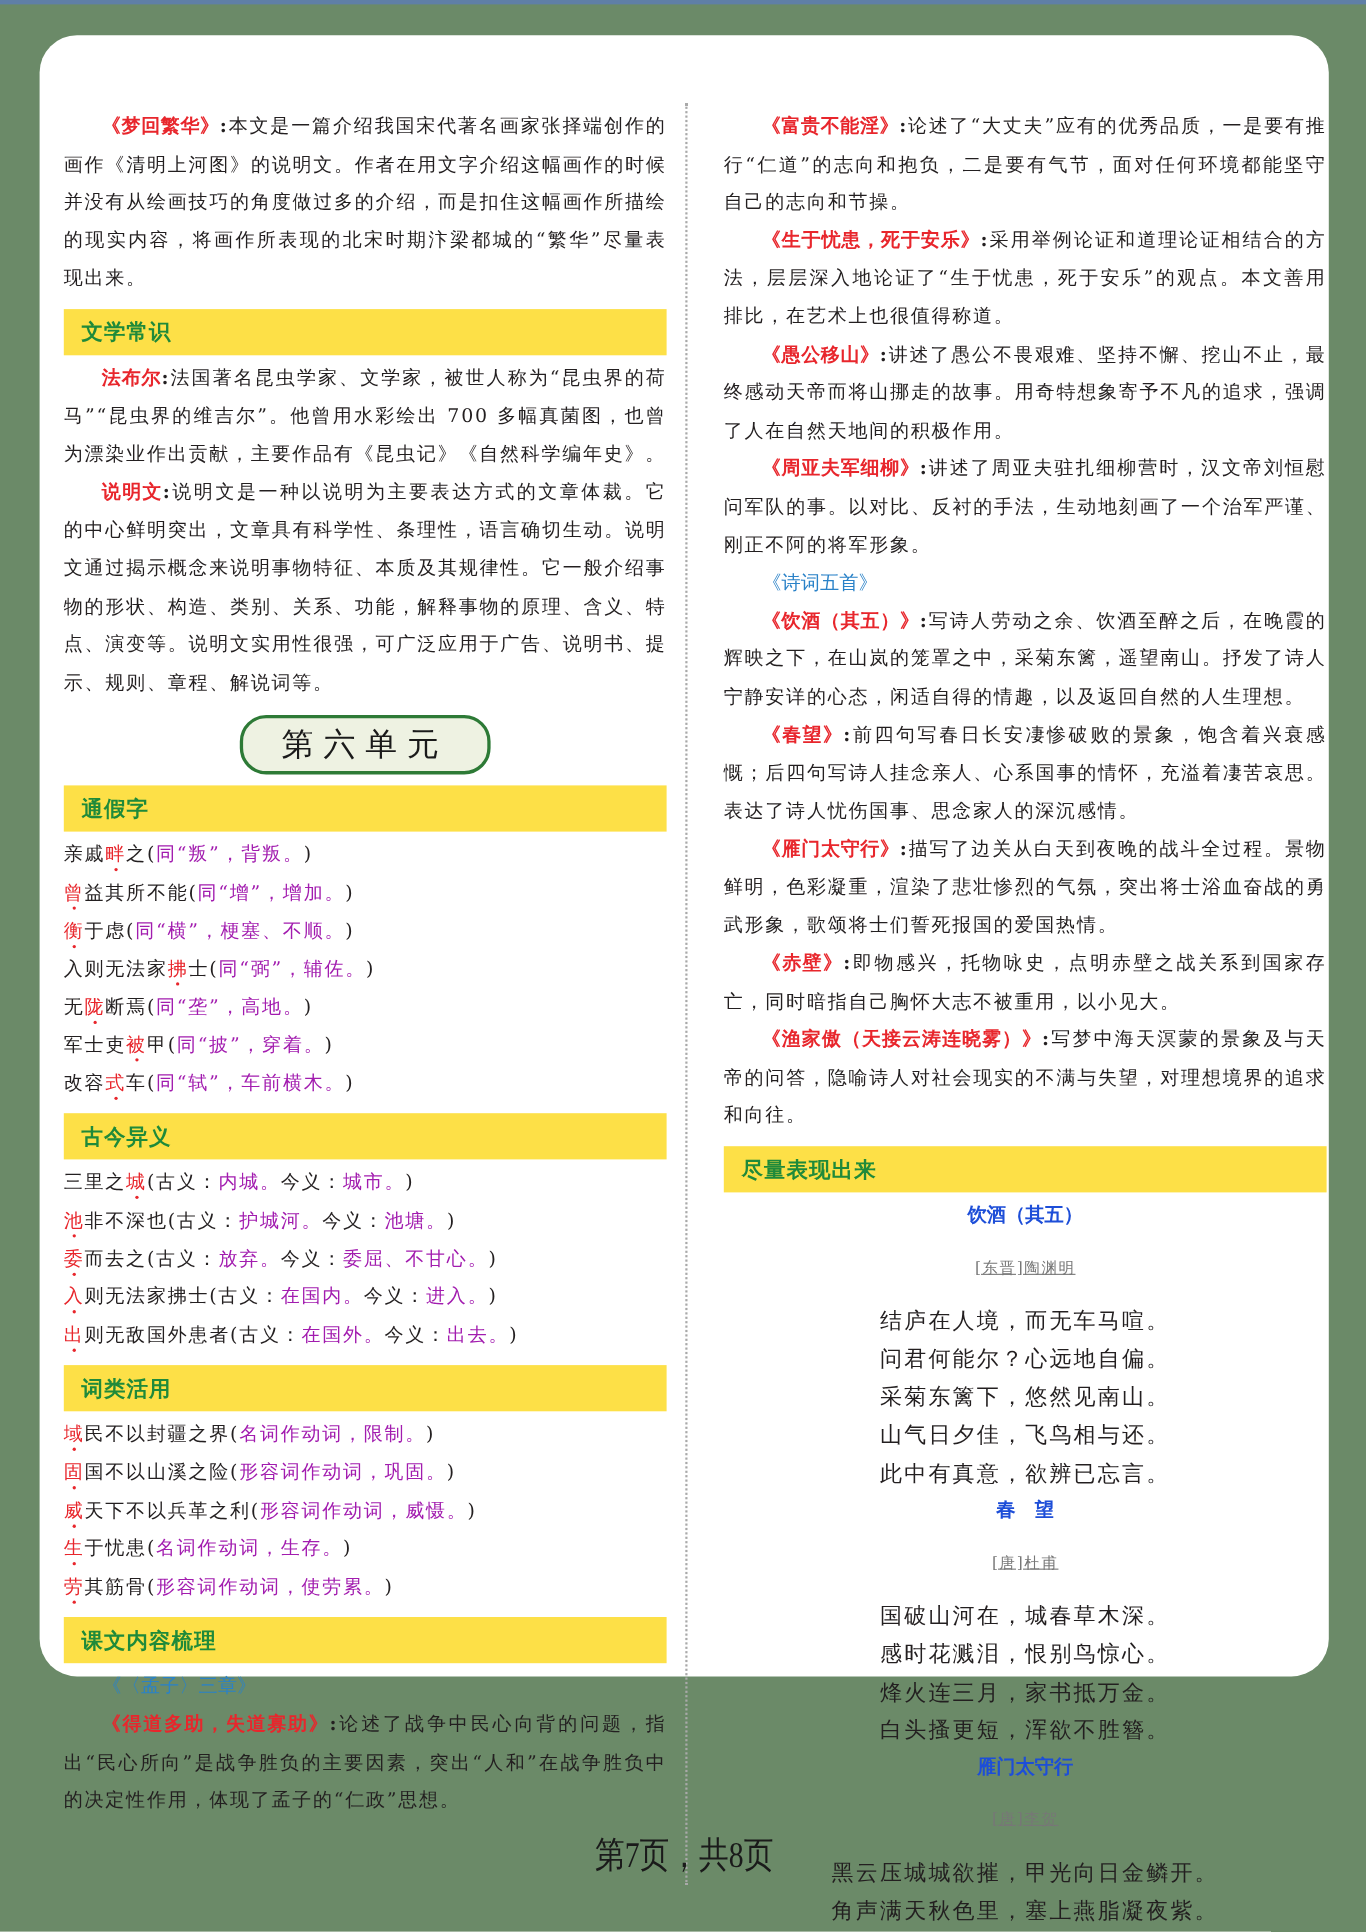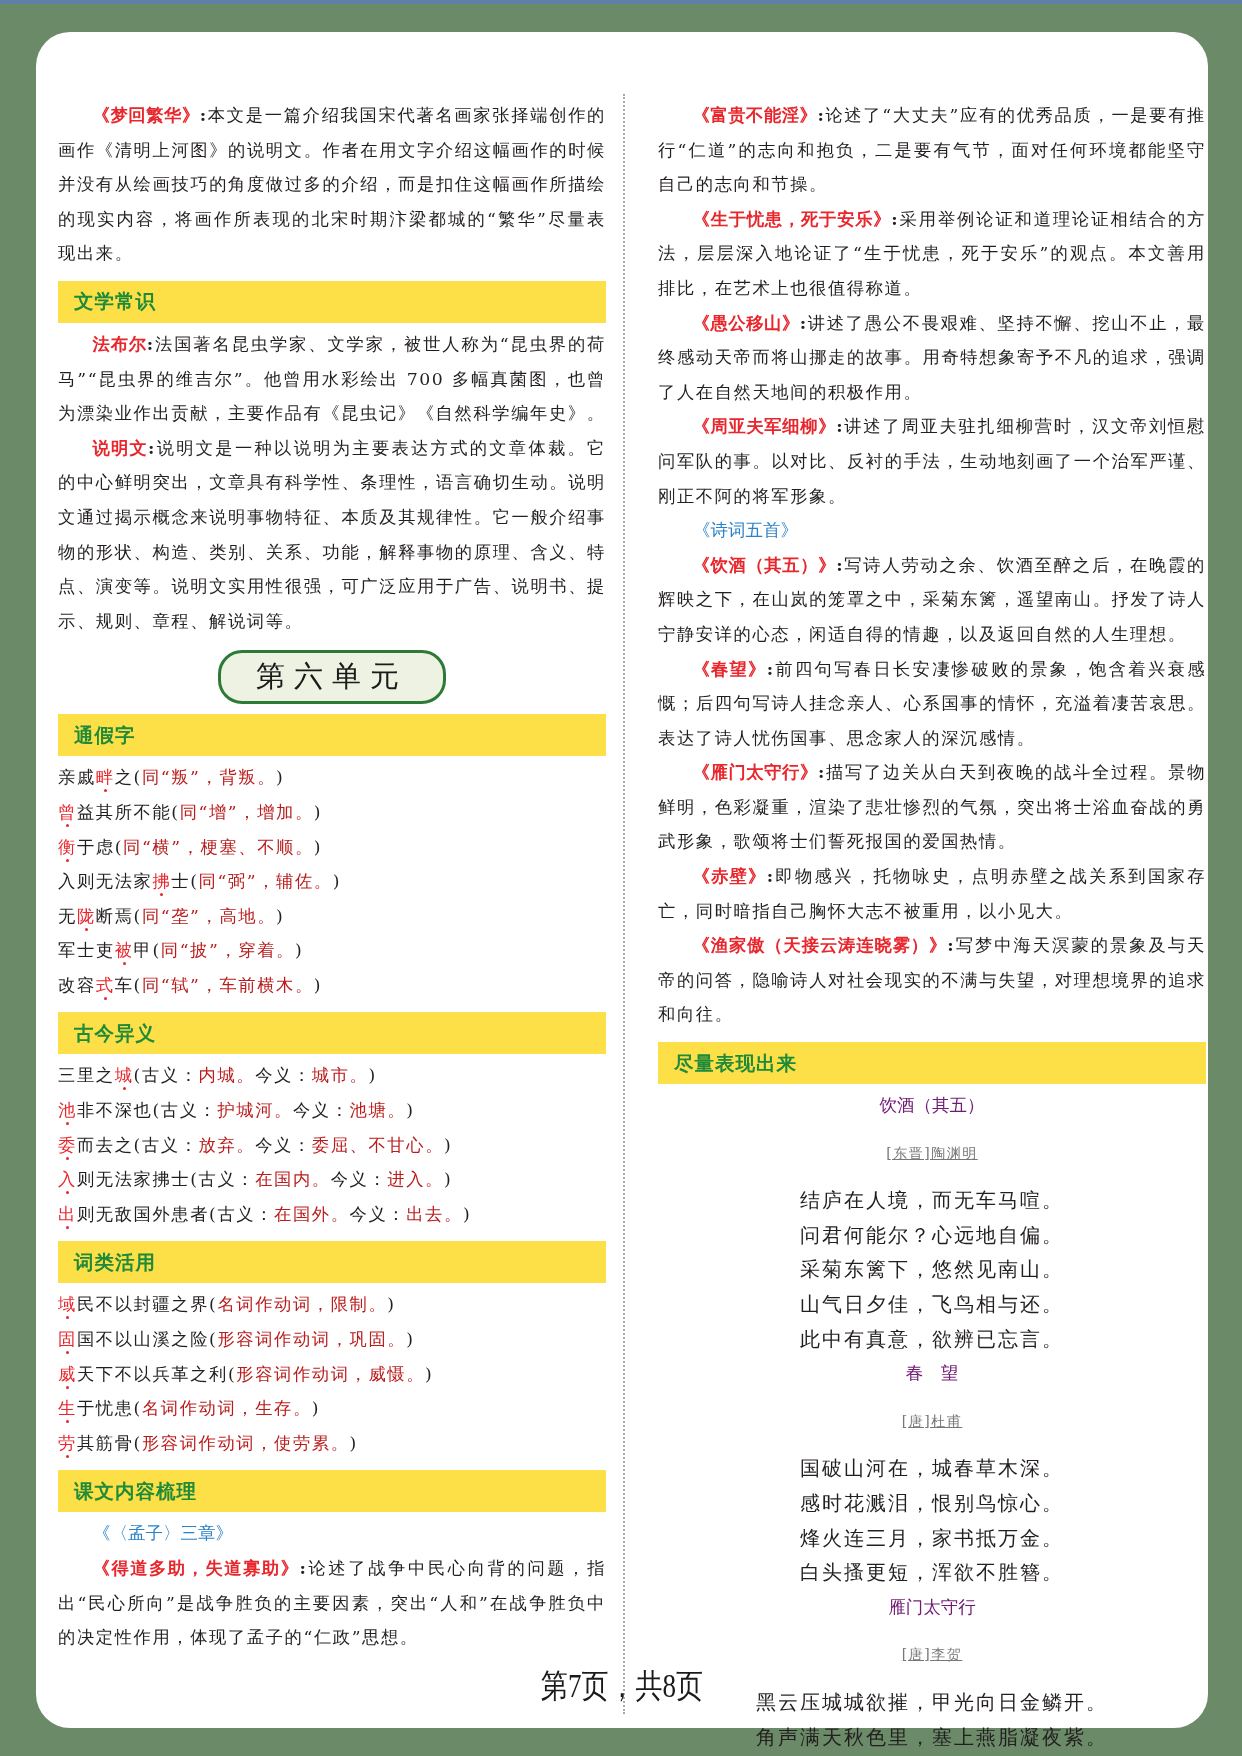--- a/index.html
+++ b/index.html
@@ -4,21 +4,21 @@
 <style>
   html, body { margin: 0; padding: 0; }
   body {
     width: 1242px; height: 1756px; overflow: hidden;
     background: #6b8a68;
     font-family: "DejaVu Serif", "Liberation Serif", serif;
     position: relative;
   }
   .top-strip { position: absolute; left: 0; top: 0; width: 1242px; height: 4px; background: #5f7fa6; }
   .page {
-    position: absolute; left: 36px; top: 32px; width: 1172px; height: 1696px;
+    position: absolute; left: 36px; top: 32px; width: 1172px; height: 1492px;
     background: #ffffff; border-radius: 34px;
   }
   .col { position: absolute; top: 66px; }
   .col-left { left: 22px; width: 548px; }
   .col-right { left: 622px; width: 548px; }
   .divider {
     position: absolute; left: 587px; top: 62px; height: 1620px;
     border-left: 2px dotted #a9a9a9;
   }
   .para {
@@ -52,24 +52,24 @@
   }
   .item-line {
     font-size: 17.3px; line-height: 34.6px; color: #231f20; margin: 0; letter-spacing: 1.6px;
     white-space: nowrap;
   }
   .hl { color: #e8262c; position: relative; }
   .hl::after {
     content: ""; position: absolute; left: 50%; bottom: -5px; width: 3px; height: 3px;
     background: #e8262c; border-radius: 50%; margin-left: -1.5px;
   }
-  .blue { color: #b91c1c; }
+  .blue { color: #a21caf; }
   .poem { text-align: center; }
   .poem-title {
-    font-size: 17.5px; line-height: 34.6px; font-weight: normal; color: #701a75; margin: 0;
+    font-size: 17.5px; line-height: 34.6px; font-weight: bold; color: #1d4ed8; margin: 0;
     font-family: "DejaVu Sans", "Liberation Sans", sans-serif;
   }
   .poem-author { font-size: 14px; line-height: 34.6px; color: #777; margin: 13px; letter-spacing: 1.5px; text-decoration: underline; }
   .poem-line { font-size: 20px; line-height: 34.6px; color: #231f20; margin: 0; letter-spacing: 2px; }
   .footer {
     position: absolute; left: 0; width: 1172px; top: 1632px; text-align: center;
     font-size: 33px; color: #1a1a1a; font-family: "Liberation Serif", "DejaVu Serif", serif;
     transform: scaleX(0.82);
   }
 </style>

